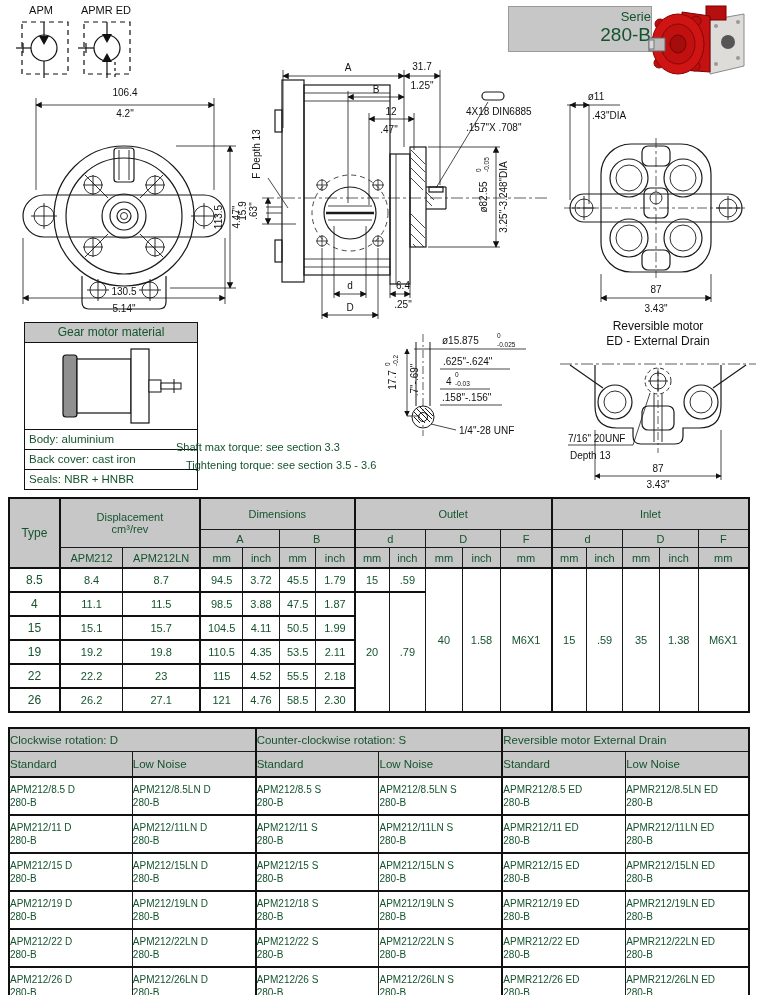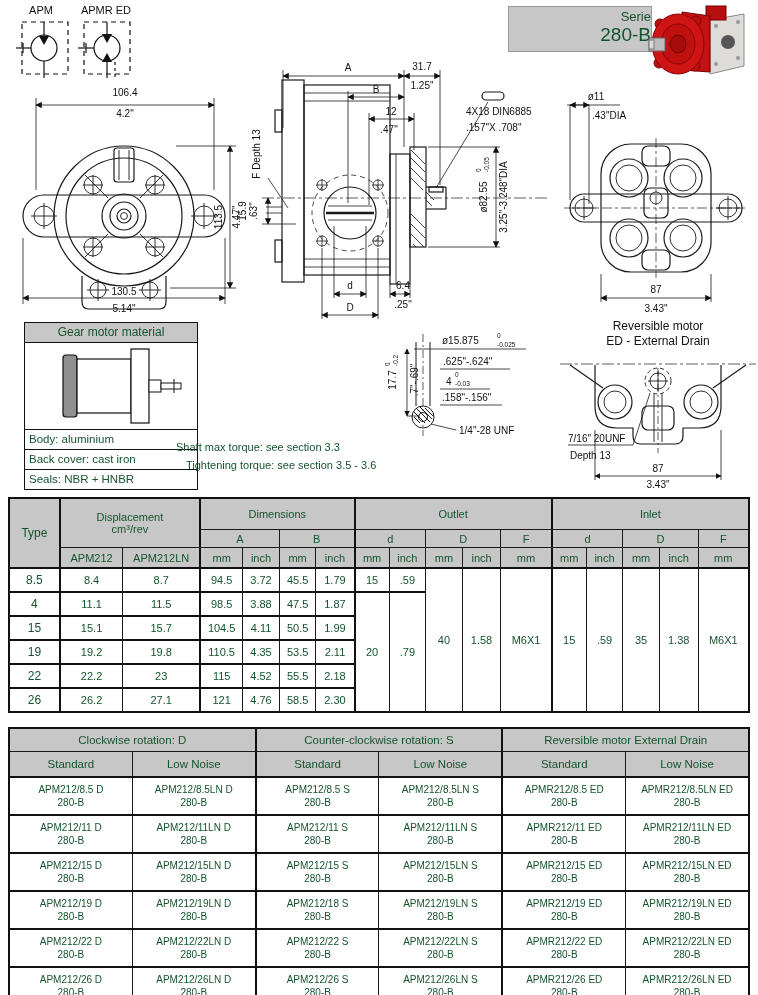--- a/index.html
+++ b/index.html
@@ -35,21 +35,21 @@
   .spec .b{font-weight:normal;font-size:12px}
   .spec .bl2{border-left:2px solid #111}
   .spec tr.h1 th{height:30px}
   .spec tr.h2 th{height:17px}
   .spec tr.h3 th{height:19px;border-bottom:2px solid #111}
   .spec tbody td{height:22px;border-top:2px solid #111}
 
   
   .ord{position:absolute;left:8px;top:727px;width:742px;border-collapse:collapse;table-layout:fixed;
        border:2px solid #111}
-  .ord th,.ord td{border:1px solid #1a1a1a;text-align:center;vertical-align:middle;
+  .ord th,.ord td{border:1px solid #1a1a1a;text-align:left;vertical-align:middle;
        font-weight:normal;padding:0}
   .ord thead th{background:#c7c7c7;font-size:11.5px}
   .ord tr.oh1 th{height:22px}
   .ord tr.oh2 th{height:24px;border-bottom:2px solid #111}
   .ord tbody td{height:36px;font-size:10px;border-top:2px solid #111}
   .ord .bl2{border-left:2px solid #111}
   .ord .code{line-height:13px}
 </style>
 </head>
 <body>

